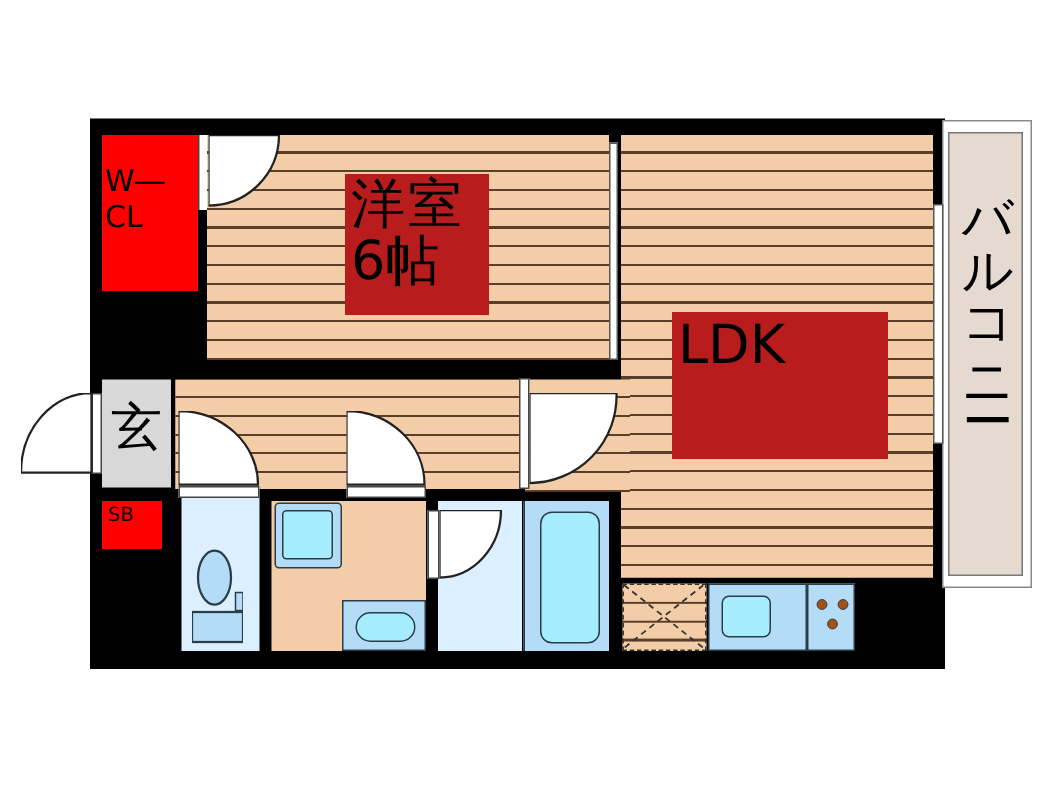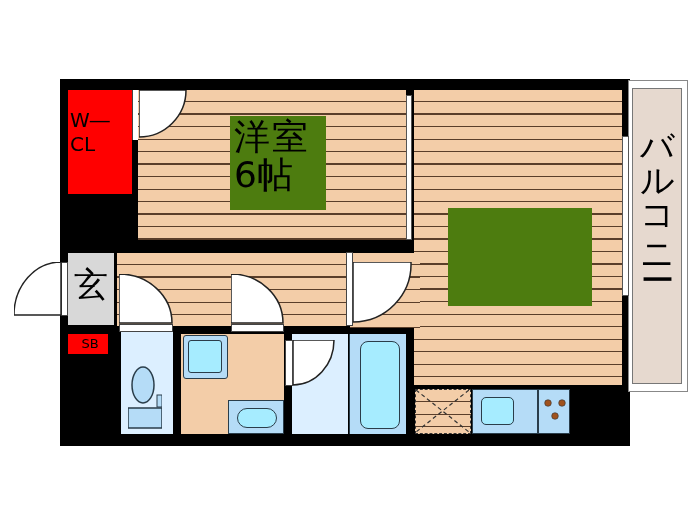--- a/index.html
+++ b/index.html
@@ -1,21 +1,21 @@
 <!DOCTYPE html>
 <html><head>
   <meta charset="utf-8">
   <style>
     html,body{margin:0;padding:0;background:#ffffff;}
     body{width:700px;height:525px;position:relative;overflow:hidden;font-family:"DejaVu Sans","Liberation Sans",sans-serif;}
     .abs{position:absolute;box-sizing:border-box;}
     .wall{background:#000;}
     .floor{background-color:#f3cda8;background-image:repeating-linear-gradient(to bottom,#f3cda8 0px,#f3cda8 11px,#5a3e2a 11px,#5a3e2a 12.5px);}
     .wet{background:#dcefff;}
-    .label{background:#4d7c0f;color:#000;font-family:"DejaVu Sans",sans-serif;line-height:1.05;}
+    .label{background:#b91c1c;color:#000;font-family:"DejaVu Sans",sans-serif;line-height:1.05;}
     svg{display:block;}
   </style>
 </head>
 <body>
 
 <div class="abs wall" style="left:60px;top:79px;width:570px;height:367px;"></div>
 
 <div class="abs floor" style="left:138px;top:90px;width:268px;height:150px;"></div>
 
 <div class="abs" style="left:68px;top:90px;width:64px;height:104px;background:#ff0000;"></div>
@@ -38,40 +38,41 @@
 </div>
 
 <div class="abs floor" style="left:414px;top:90px;width:208px;height:295px;"></div>
 
 <div class="abs floor" style="left:117px;top:253px;width:297px;height:73px;"></div>
 <div class="abs floor" style="left:350px;top:253px;width:70px;height:75px;"></div>
 
 <div class="abs" style="left:406px;top:95px;width:6px;height:145px;background:#fff;border:1px solid #555;"></div>
 
 <div class="abs label" style="left:448px;top:208px;width:144px;height:98px;padding:4px 4px;font-size:36px;">
+  <div>LDK</div>
 </div>
 
 <div class="abs" style="left:346px;top:252px;width:7px;height:74px;background:#fff;border:1px solid #444;"></div>
 <div class="abs" style="left:353px;top:262px;width:60px;height:62px;">
   <svg width="60" height="62" viewBox="0 0 60 62">
       <path d="M0 0 L58 0 A58 58 0 0 1 0 60 Z" fill="#fff" stroke="#222" stroke-width="1.5"></path>
     </svg>
 </div>
 
 <div class="abs" style="left:68px;top:253px;width:46px;height:72px;background:#d8d8d8;"></div>
 <div class="abs" style="left:70px;top:262px;width:42px;text-align:center;font-size:34px;color:#000;">玄</div>
 
 <div class="abs" style="left:61px;top:262px;width:7px;height:54px;background:#fff;border:1px solid #444;"></div>
 <div class="abs" style="left:14px;top:262px;width:48px;height:54px;">
   <svg width="48" height="54" viewBox="0 0 48 54">
       <path d="M47 0 L47 53 L0 53 A47 53 0 0 1 47 0 Z" fill="#fff" stroke="#222" stroke-width="1.5"></path>
     </svg>
 </div>
 
-<div class="abs" style="left:68px;top:334px;width:40px;height:20px;background:#ff0000;color:#000;font-size:13px;line-height:20px;padding-left:4px;text-align:center;">SB</div>
+<div class="abs" style="left:68px;top:334px;width:40px;height:32px;background:#ff0000;color:#000;font-size:13px;line-height:20px;padding-left:4px;">SB</div>
 
 <div class="abs wet" style="left:121px;top:332px;width:52px;height:102px;"></div>
 <div class="abs" style="left:119px;top:324px;width:54px;height:8px;background:#fff;border:1px solid #444;"></div>
 <div class="abs" style="left:119px;top:274px;width:54px;height:50px;">
   <svg width="54" height="50" viewBox="0 0 54 50">
       <path d="M0 49 L0 0 A53 49 0 0 1 53 49 Z" fill="#fff" stroke="#222" stroke-width="1.5"></path>
     </svg>
 </div>
 <div class="abs" style="left:128px;top:365px;width:34px;height:65px;">
   <svg width="34" height="65" viewBox="0 0 34 65">

